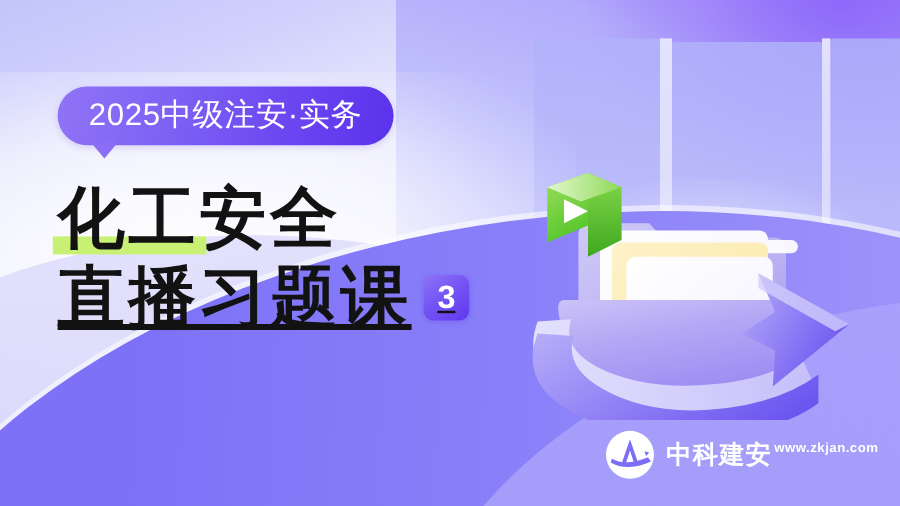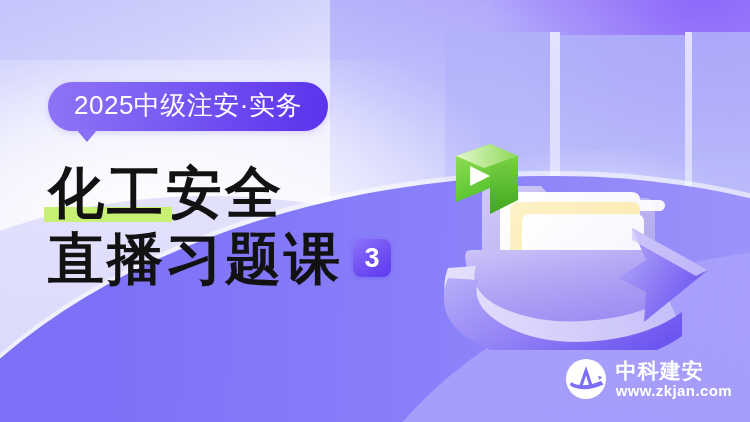--- a/index.html
+++ b/index.html
@@ -104,21 +104,21 @@
   .illustration {
     position: absolute;
     left: 410px; top: 100px;
     width: 320px; height: 250px;
   }
   .ill-svg { width: 100%; height: 100%; display: block; }
 
   
   .text-block {
     position: absolute;
-    left: 48px; top: 82px;
+    left: 48px; top: 72px;
     width: 420px;
   }
 
   .pill-wrap { position: relative; display: inline-block; }
   .pill {
     display: inline-block;
     padding: 9px 26px 11px 26px;
     border-radius: 26px;
     background: linear-gradient(100deg, #8f74f6 0%, #7b5ff4 38%, #6a45f0 70%, #5a32ec 100%);
     color: #ffffff;
@@ -141,21 +141,21 @@
   .headline {
     margin-top: 28px;
     font-family: "DejaVu Serif", "Liberation Serif", serif;
     font-weight: 700;
     color: #121212;
     font-size: 56px;
     line-height: 1.18;
     letter-spacing: 3px;
   }
   .line { position: relative; display: block; white-space: nowrap; }
-  .line2 { display: flex; align-items: center; }
+  .line2 { display: flex; align-items: center; text-decoration: underline; }
 
   .hl-wrap { position: relative; display: inline-block; text-align: center; }
   .hl-wrap .hl-bar {
     position: absolute;
     left: -4px; bottom: 3px;
     width: calc(100% + 10px);
     height: 15px;
     background: #c8f075;
     z-index: 0;
   }
@@ -180,31 +180,31 @@
 
   
   .logo {
     position: absolute;
     right: 18px; bottom: 22px;
     display: flex;
     align-items: center;
     gap: 9px;
   }
   .logo-mark { width: 42px; height: 42px; flex: none; }
-  .logo-text { display: flex; flex-direction: column; gap: 2px; justify-content: flex-end; }
+  .logo-text { display: flex; flex-direction: row; gap: 2px; justify-content: flex-end; }
   .logo-cn {
     color: #ffffff;
     font-size: 21px;
     font-weight: 700;
     letter-spacing: 1px;
     line-height: 1;
   }
   .logo-url {
     color: #ffffff;
-    font-size: 15px;
+    font-size: 11px;
     font-weight: 700;
     letter-spacing: .4px;
     line-height: 1;
   }
 </style>
 </head>
 <body>
 
 <div id="banner">
 

